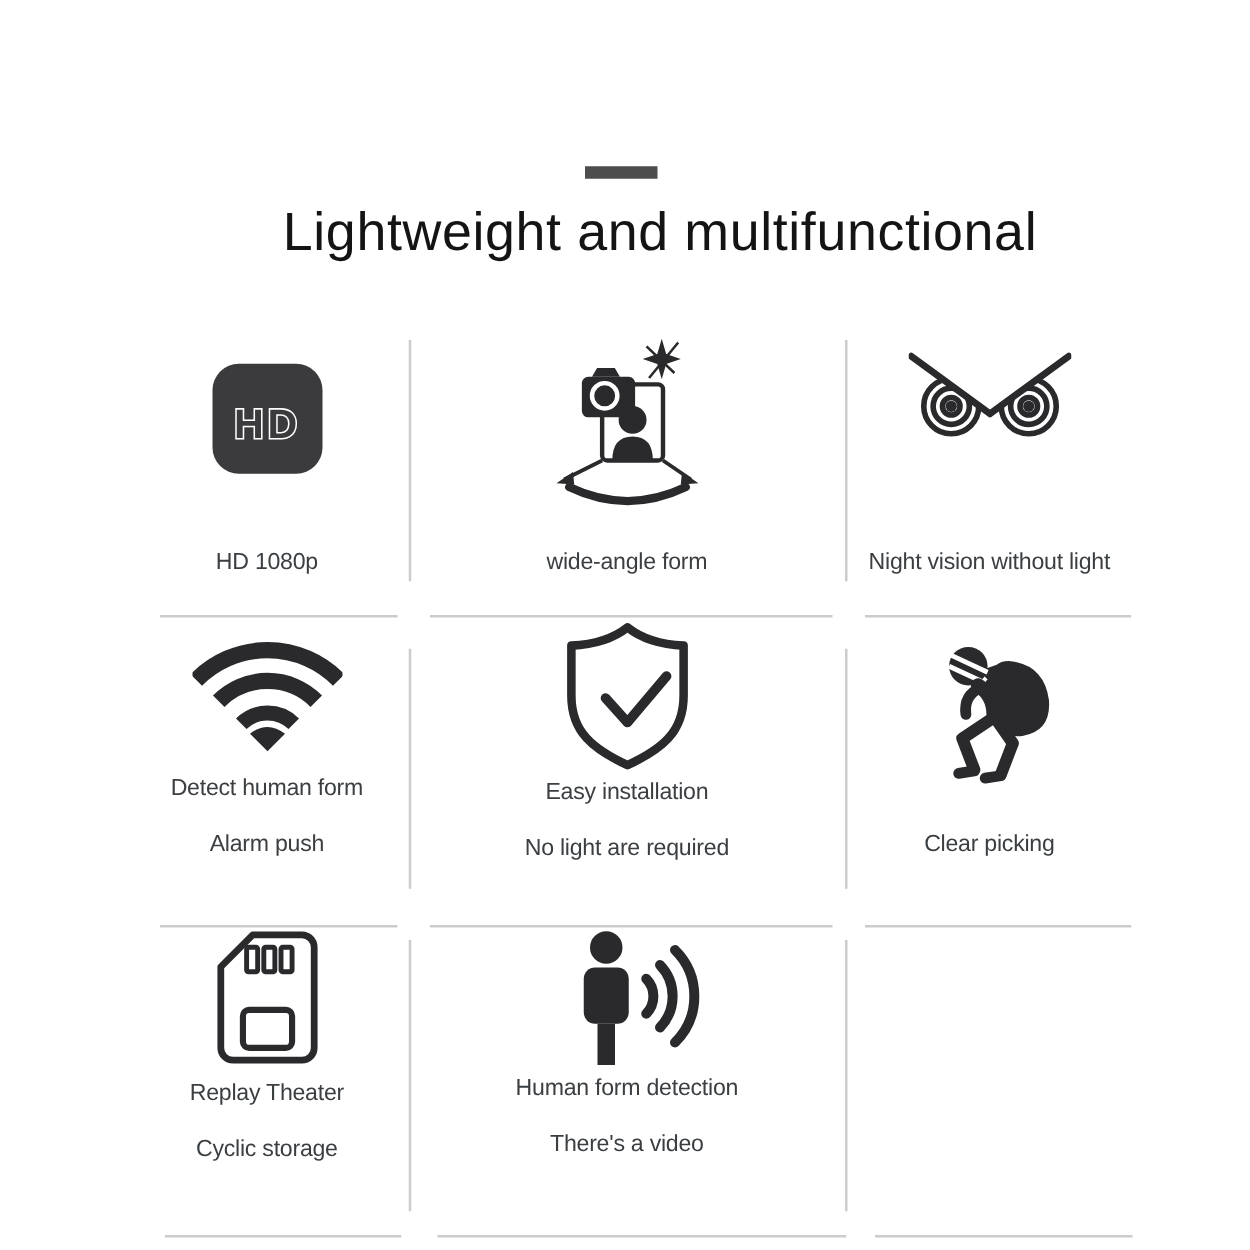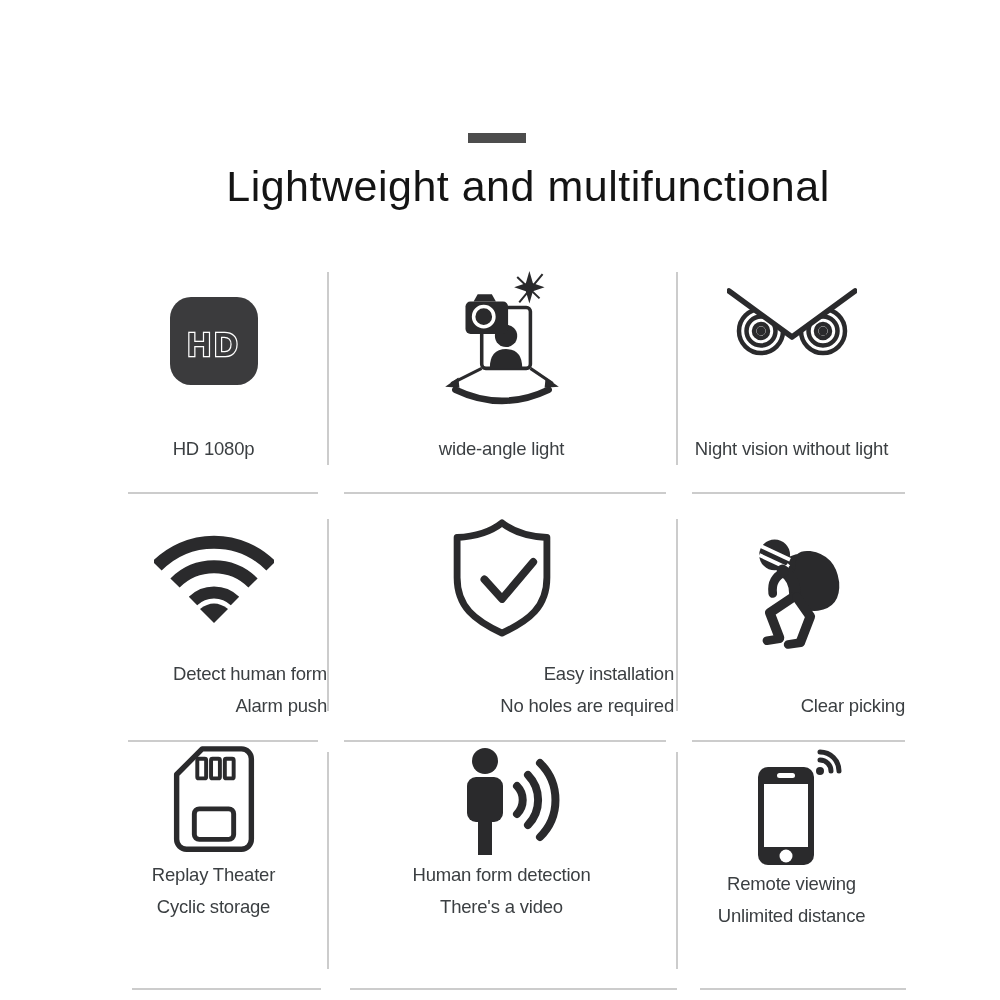--- a/index.html
+++ b/index.html
@@ -10,26 +10,26 @@
   .title{position:absolute;left:0;top:18px;width:1000px;text-align:center;
          font-size:68px;font-weight:700;color:#1ea7f0;letter-spacing:0px;}
   .dash{position:absolute;left:468px;top:133px;width:58px;height:10px;background:#4d4d4d;}
   .subtitle{position:absolute;left:0;top:162px;width:1000px;text-align:center;
             font-size:43px;font-weight:400;color:#141414;letter-spacing:0.5px;margin-left:28px;}
 
   .cell{position:absolute;display:flex;flex-direction:column;align-items:center;}
   .icon-wrap{flex:1;display:flex;align-items:center;justify-content:center;width:100%;}
   .fline{height:30px;line-height:30px;font-size:18.5px;color:#3b3f42;white-space:nowrap;
          text-align:center;letter-spacing:-0.2px;}
-  .fline.l2{margin-top:2px;}
+  .fline.l2{margin-top:15px;}
 
   
   .r1{top:250px;height:242px;} .r2{top:496px;height:244px;} .r3{top:743px;height:211px;}
   .c1{left:100px;width:227px;} .c2{left:329px;width:345px;} .c3{left:678px;width:227px;}
-  .r1.pb{padding-bottom:28px;} .r2.pb{padding-bottom:19px;align-items:flex-end;} .r3.pb{padding-bottom:32px;}
+  .r1.pb{padding-bottom:28px;} .r2.pb{padding-bottom:50px;} .r3.pb{padding-bottom:32px;}
   .cell{box-sizing:border-box;}
 
   .vdiv{position:absolute;width:2px;background:#cccccc;}
   .hdiv{position:absolute;height:2px;background:#cccccc;}
 
   
   .if{fill:#2a2a2c;}
   .is{fill:none;stroke:#2a2a2c;}
   .iw{stroke:#ffffff;}
 </style>
@@ -66,21 +66,21 @@
         <rect class="if" x="34" y="30" width="42" height="32" rx="5"></rect>
         <circle cx="52" cy="45" r="10" fill="#2a2a2c" stroke="#ffffff" stroke-width="3.5"></circle>
 
         <path class="is" d="M50 96 L20 111 M98 96 L120 111" stroke-width="3"></path>
         <path class="if" d="M14 114 L27 105 L28 115 Z"></path>
         <path class="if" d="M126 114 L113 105 L112 115 Z"></path>
 
         <path class="is" d="M24 117 Q70 139 116 117" stroke-width="6.5" stroke-linecap="round"></path>
       </svg>
     </div>
-    <div class="fline">wide-angle light</div>
+    <div class="fline">wide-angle form</div>
   </div>
 
   <div class="cell r1 c3 pb">
     <div class="icon-wrap">
       <svg width="130" height="86" viewBox="0 0 130 86">
         <g>
           <circle class="is" cx="34" cy="48" r="22" stroke-width="4.5"></circle>
           <circle class="is" cx="34" cy="48" r="14.5" stroke-width="4.5"></circle>
           <circle class="is" cx="34" cy="48" r="7" stroke-width="4.5"></circle>
           <circle class="if" cx="34" cy="48" r="4.5"></circle>
@@ -111,21 +111,21 @@
   </div>
 
   <div class="cell r2 c2 pb">
     <div class="icon-wrap">
       <svg width="120" height="122" viewBox="0 0 120 125">
         <path class="is" stroke-width="7" stroke-linejoin="round" d="M60 6 C70 14 86 20 106 21 L106 62 C106 92 88 106 60 119 C32 106 14 92 14 62 L14 21 C34 20 50 14 60 6 Z"></path>
         <path class="is" d="M42 64 L60 84 L92 46" stroke-width="8" stroke-linecap="round" stroke-linejoin="round"></path>
       </svg>
     </div>
     <div class="fline">Easy installation</div>
-    <div class="fline l2">No holes are required</div>
+    <div class="fline l2">No light are required</div>
   </div>
 
   <div class="cell r2 c3 pb">
     <div class="icon-wrap">
       <svg width="125" height="130" viewBox="0 0 125 135">
 
         <path class="if" d="M62 38 Q66 22 82 24 Q108 28 112 56 Q114 82 90 86 Q66 88 62 64 Q60 50 56 44 Z"></path>
         <path class="if" d="M54 32 L68 27 L66 44 Z"></path>
 
         <circle class="if" cx="45" cy="28" r="16"></circle>
@@ -164,35 +164,20 @@
         <rect class="if" x="37" y="76" width="14" height="33"></rect>
         <path class="is" d="M76 40 A20 20 0 0 1 76 68" stroke-width="8" stroke-linecap="round"></path>
         <path class="is" d="M87 29 A36 36 0 0 1 87 79" stroke-width="8" stroke-linecap="round"></path>
         <path class="is" d="M99 17 A52 52 0 0 1 99 91" stroke-width="8" stroke-linecap="round"></path>
       </svg>
     </div>
     <div class="fline">Human form detection</div>
     <div class="fline l2">There's a video</div>
   </div>
 
-  <div class="cell r3 c3 pb">
-    <div class="icon-wrap">
-      <svg width="112" height="126" viewBox="0 0 112 126">
-        <rect class="if" x="22" y="24" width="56" height="98" rx="10"></rect>
-        <rect x="41" y="30" width="18" height="5" rx="2.5" fill="#ffffff"></rect>
-        <rect x="28" y="41" width="44" height="63" fill="#ffffff"></rect>
-        <circle cx="50" cy="113" r="6.5" fill="#ffffff"></circle>
-        <circle class="if" cx="84" cy="28" r="4"></circle>
-        <path class="is" d="M84 17 A11 11 0 0 1 95 28" stroke-width="5" stroke-linecap="round"></path>
-        <path class="is" d="M84 9 A19 19 0 0 1 103 28" stroke-width="5" stroke-linecap="round"></path>
-      </svg>
-    </div>
-    <div class="fline">Remote viewing</div>
-    <div class="fline l2">Unlimited distance</div>
-  </div>
 
   <div class="vdiv" style="left:327px;top:272px;height:193px;"></div>
   <div class="vdiv" style="left:676px;top:272px;height:193px;"></div>
   <div class="vdiv" style="left:327px;top:519px;height:192px;"></div>
   <div class="vdiv" style="left:676px;top:519px;height:192px;"></div>
   <div class="vdiv" style="left:327px;top:752px;height:217px;"></div>
   <div class="vdiv" style="left:676px;top:752px;height:217px;"></div>
 
   <div class="hdiv" style="left:128px;top:492px;width:190px;"></div>
   <div class="hdiv" style="left:344px;top:492px;width:322px;"></div>

